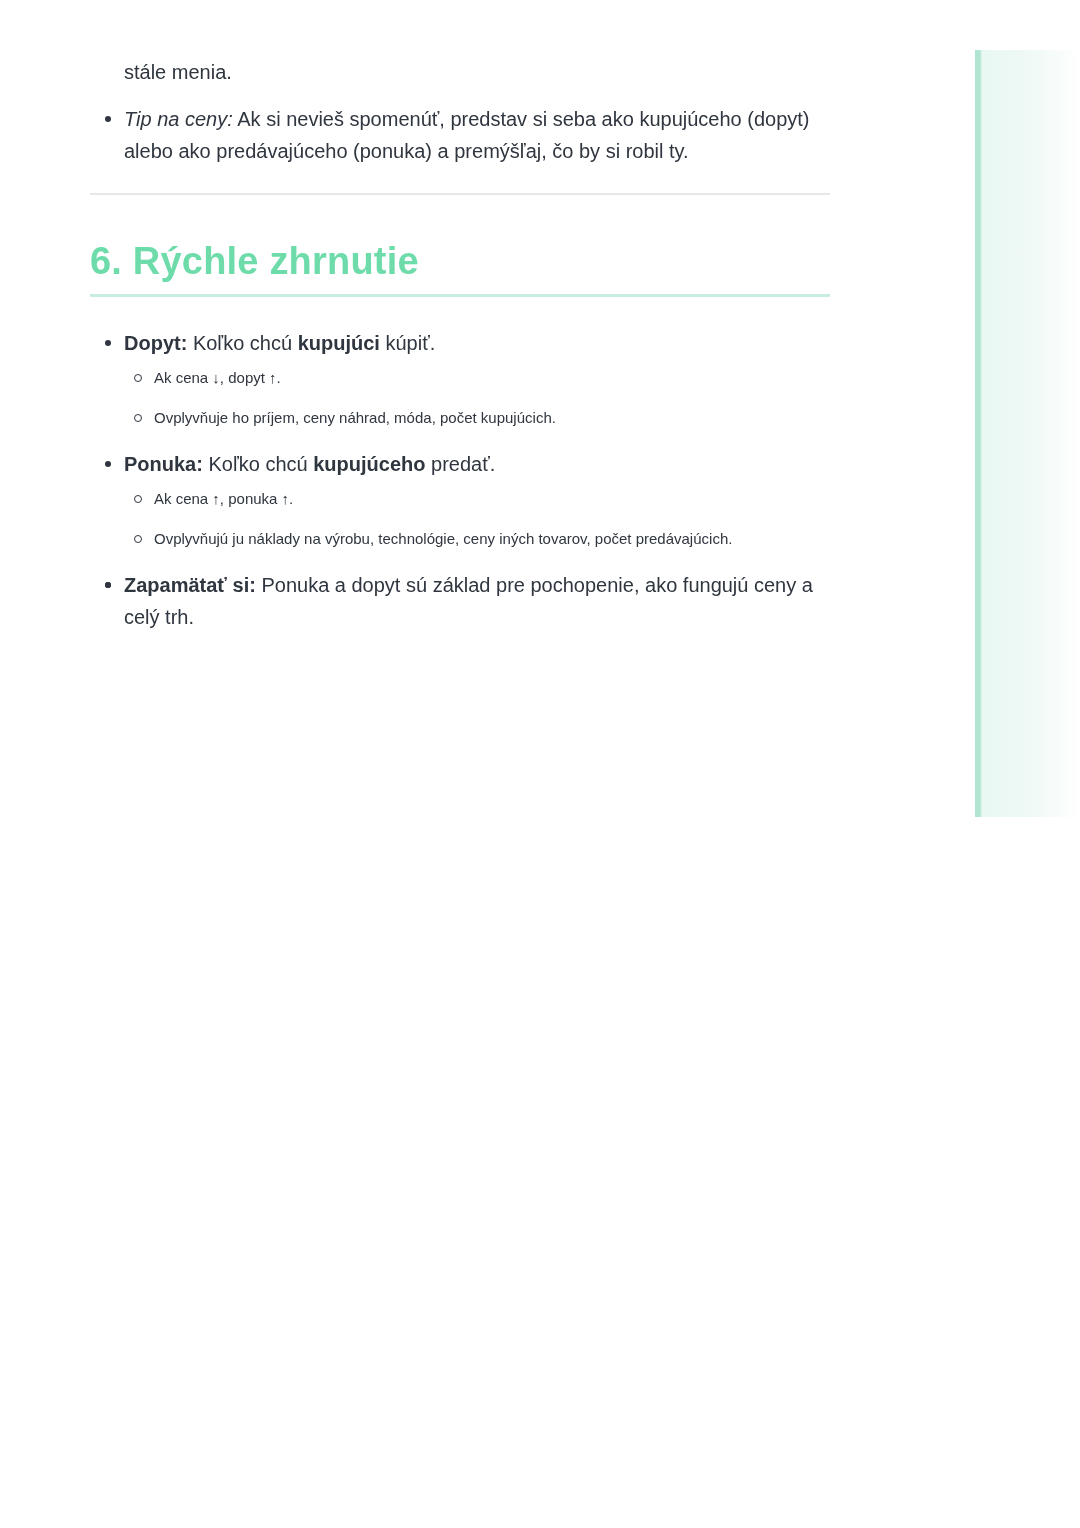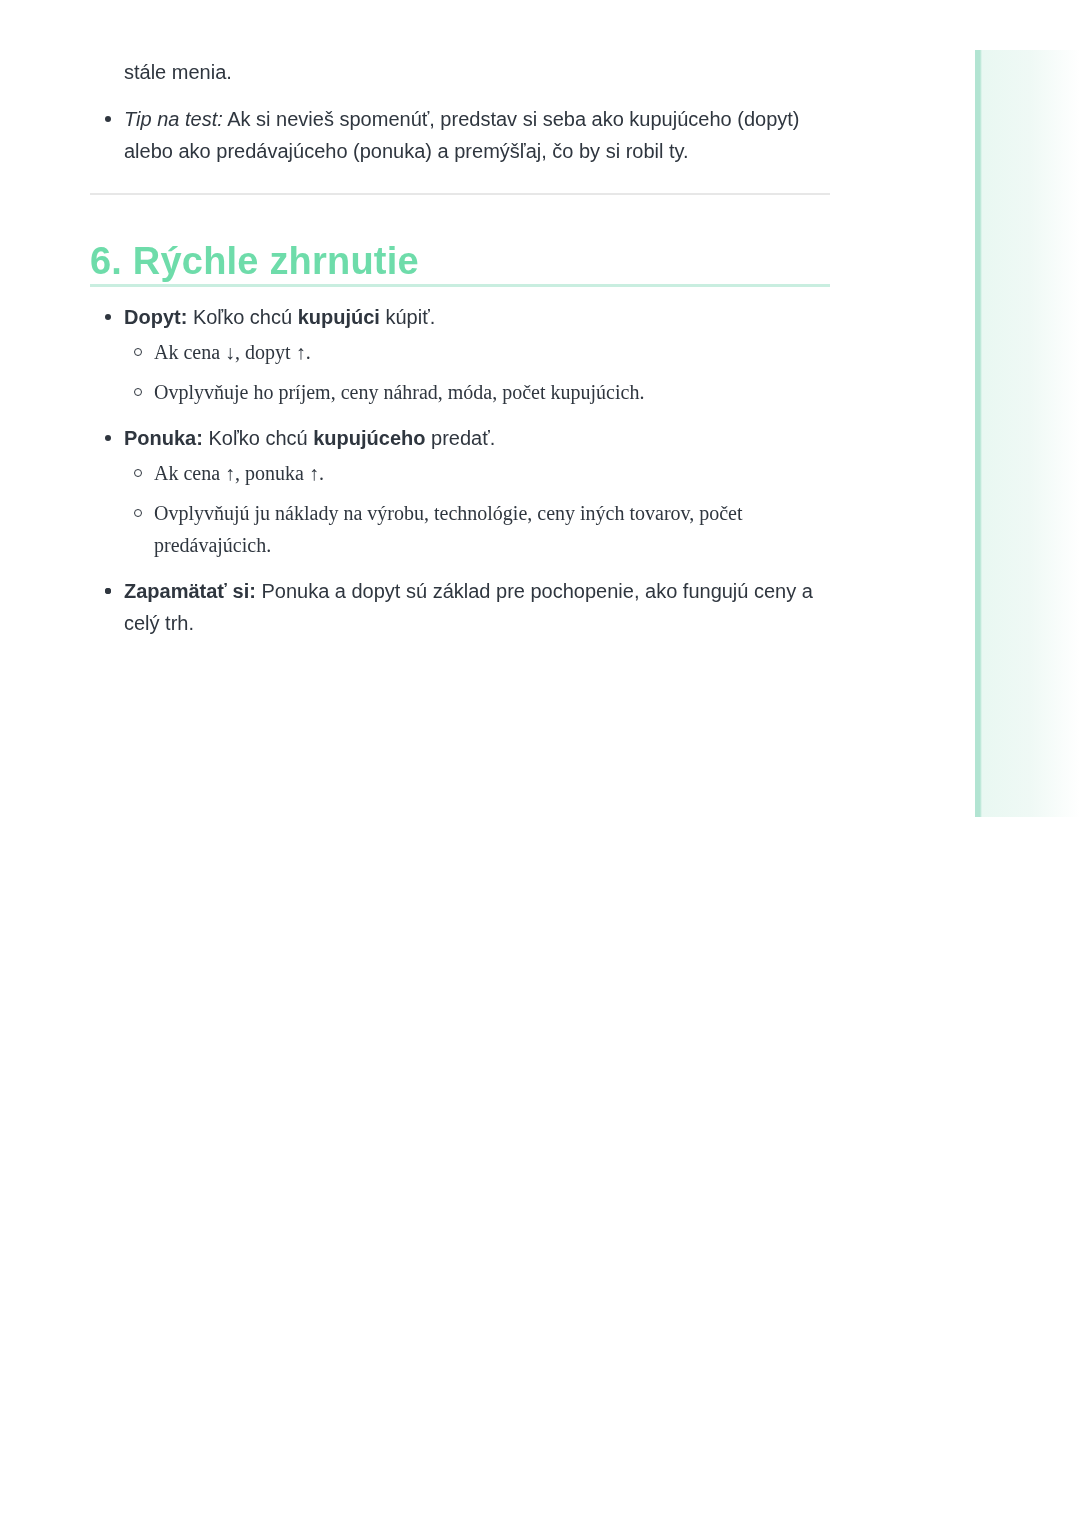--- a/index.html
+++ b/index.html
@@ -70,37 +70,36 @@
     height: 2px;
     background: #e7e7e7;
     margin: 26px 0 0 0;
   }
   .heading {
     margin-top: 43px;
     font-size: 38px;
     line-height: 46px;
     font-weight: 700;
     color: #6edcaa;
-    padding-bottom: 0;
+    padding-bottom: 10px;
     border-bottom: 3px solid #c9eee0;
     letter-spacing: 0.2px;
   }
-  .summary { margin-top: 14px; }
+  .summary { margin-top: 30px; }
   .summary > .bitem { margin-bottom: 14px; }
   .sublist {
     list-style: none;
     margin: 3px 0 0 0;
   }
   .sitem {
     position: relative;
     padding-left: 30px;
-    font-size: 20px;
+    font-size: 15px;
     line-height: 32px;
     margin-bottom: 8px;
-    font-family: Liberation Serif, serif;
   }
   .footer {
     position: absolute;
     right: 60px;
     top: 1440px;
     font-size: 16px;
     line-height: 20px;
     color: #b3b7ba;
   }
 </style>
@@ -110,21 +109,21 @@
 <div class="page">
   <div class="edge-band"></div>
 
   <div class="content">
 
     <p class="para">stále menia.</p>
 
     <ul class="blist tip-block">
       <li class="bitem">
         <span class="marker dot"></span>
-        <span><em>Tip na test:</em><span> Ak si nevieš spomenúť, predstav si seba ako kupujúceho (dopyt) alebo ako predávajúceho (ponuka) a premýšľaj, čo by si robil ty.</span></span>
+        <span><em>Tip na ceny:</em><span> Ak si nevieš spomenúť, predstav si seba ako kupujúceho (dopyt) alebo ako predávajúceho (ponuka) a premýšľaj, čo by si robil ty.</span></span>
       </li>
     </ul>
 
     <hr class="divider">
 
     <h2 class="heading">6. Rýchle zhrnutie</h2>
 
     <ul class="blist summary">
 
       <li class="bitem">

